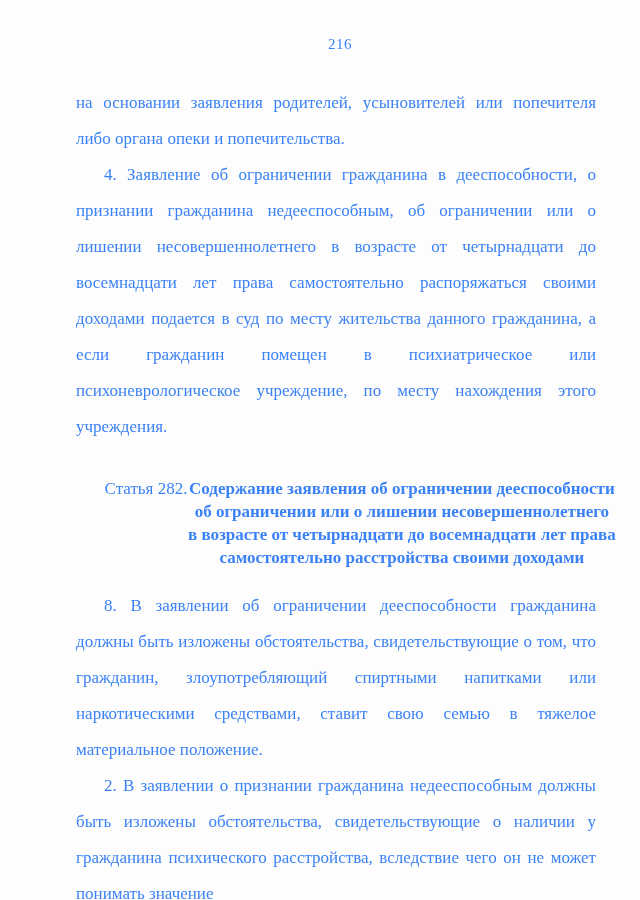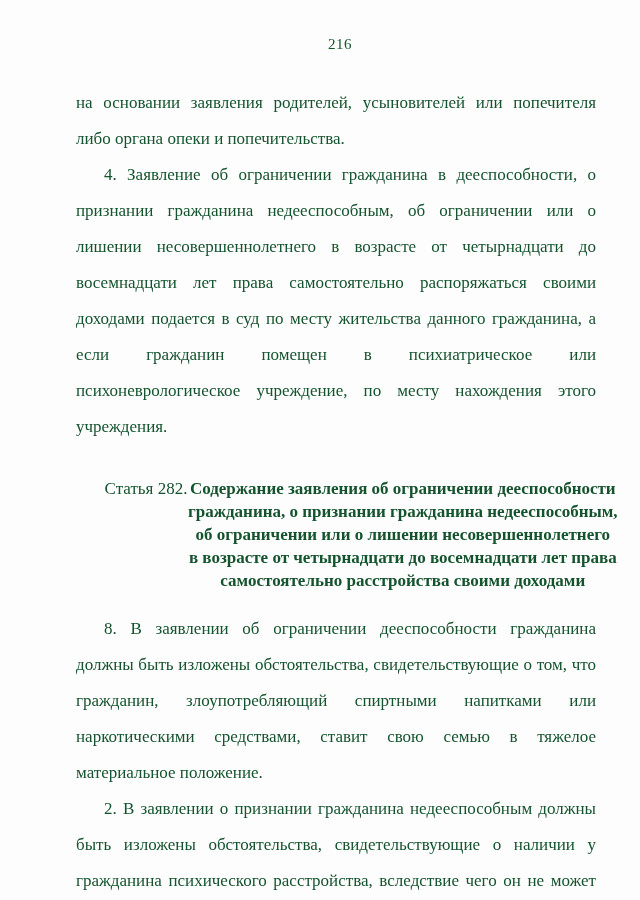--- a/index.html
+++ b/index.html
@@ -6,21 +6,21 @@
     margin: 0;
     padding: 0;
     background: #ffffff;
   }
   .page {
     position: relative;
     width: 640px;
     height: 900px;
     background: #fdfdfd;
     font-family: "Liberation Serif", "DejaVu Serif", serif;
-    color: #14532d;
+    color: #3b82f6;
     overflow: hidden;
   }
   .page-number {
     position: absolute;
     top: 36px;
     left: 80px;
     width: 520px;
     text-align: center;
     font-size: 15px;
     letter-spacing: 0.5px;
@@ -70,21 +70,20 @@
   <div class="content">
 
     <p class="para">на основании заявления родителей, усыновителей или попечителя либо органа опеки и попечительства.</p>
 
     <p class="para indent">4. Заявление об ограничении гражданина в дееспособности, о признании гражданина недееспособным, об ограничении или о лишении несовершеннолетнего в возрасте от четырнадцати до восемнадцати лет права самостоятельно распоряжаться своими доходами подается в суд по месту жительства данного гражданина, а если гражданин помещен в психиатрическое или психоневрологическое учреждение, по месту нахождения этого учреждения.</p>
 
     <div class="article-heading">
       <span class="article-label">Статья 282.</span>
       <span class="article-title">
           <div>Содержание заявления об ограничении дееспособности</div>
-          <div>гражданина, о признании гражданина недееспособным,</div>
           <div>об ограничении или о лишении несовершеннолетнего</div>
           <div>в возрасте от четырнадцати до восемнадцати лет права</div>
           <div>самостоятельно расстройства своими доходами</div>
         </span>
     </div>
 
     <p class="para indent">8. В заявлении об ограничении дееспособности гражданина должны быть изложены обстоятельства, свидетельствующие о том, что гражданин, злоупотребляющий спиртными напитками или наркотическими средствами, ставит свою семью в тяжелое материальное положение.</p>
 
     <p class="para indent">2. В заявлении о признании гражданина недееспособным должны быть изложены обстоятельства, свидетельствующие о наличии у гражданина психического расстройства, вследствие чего он не может понимать значение</p>
 

